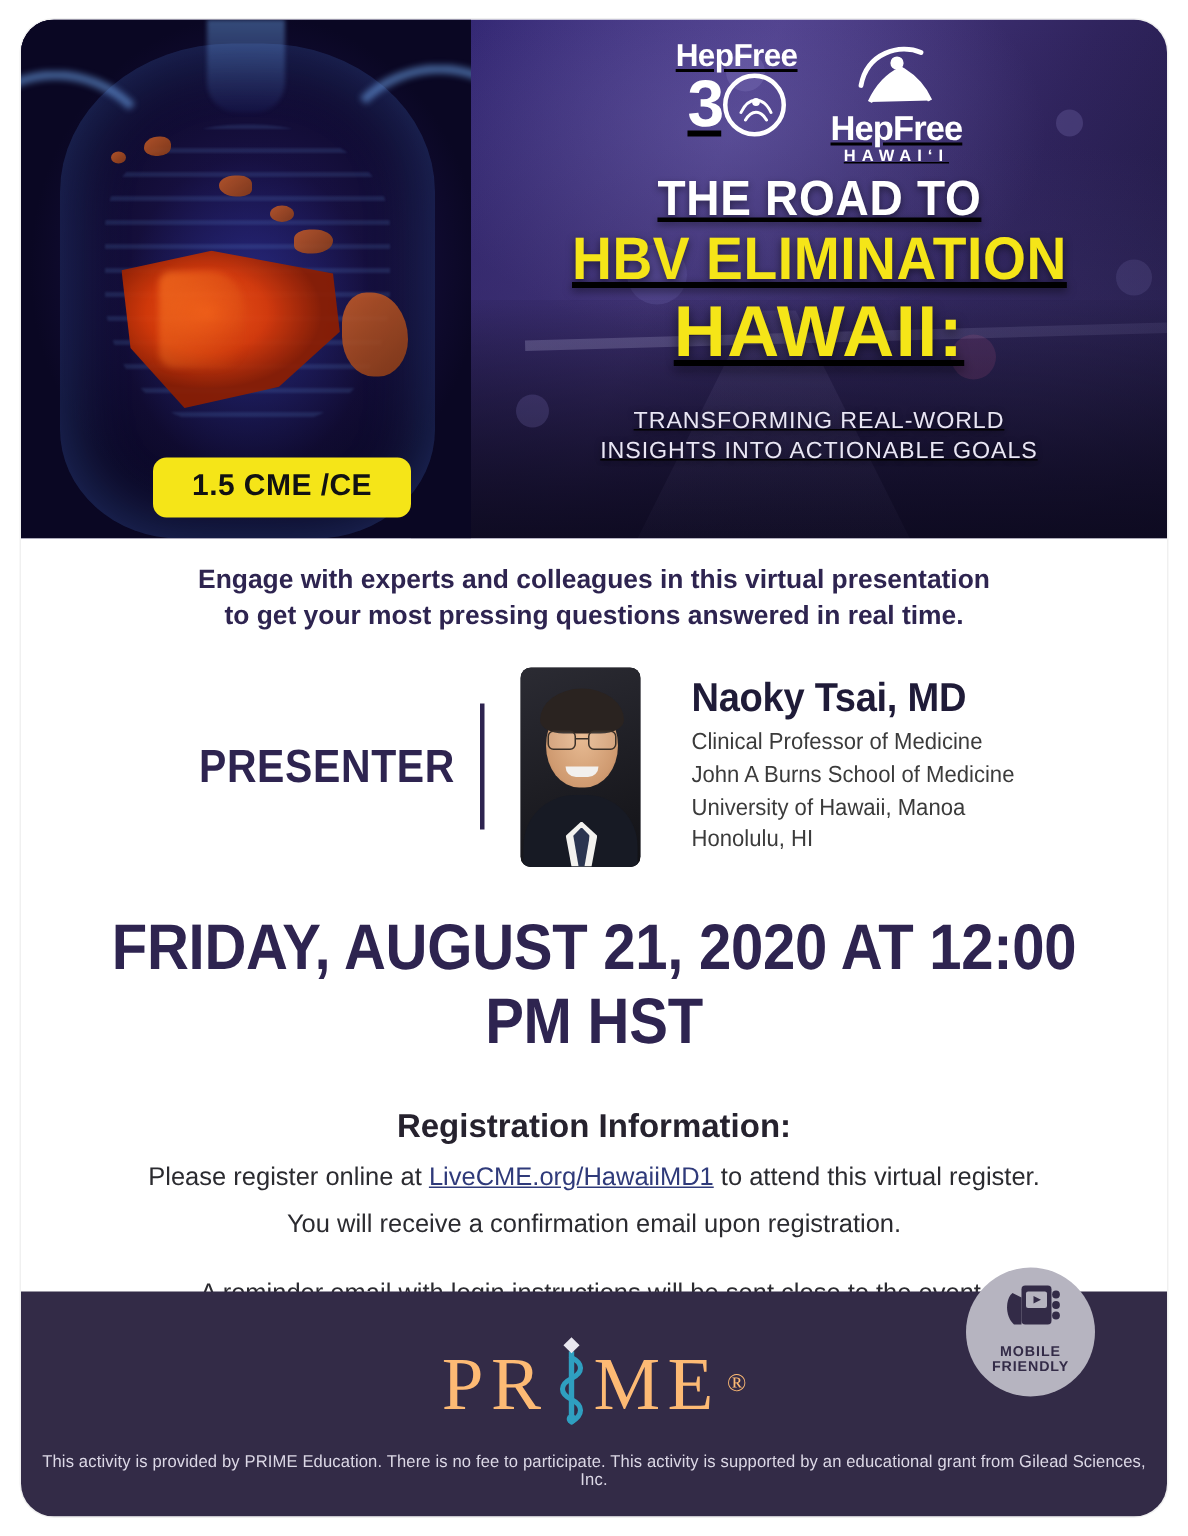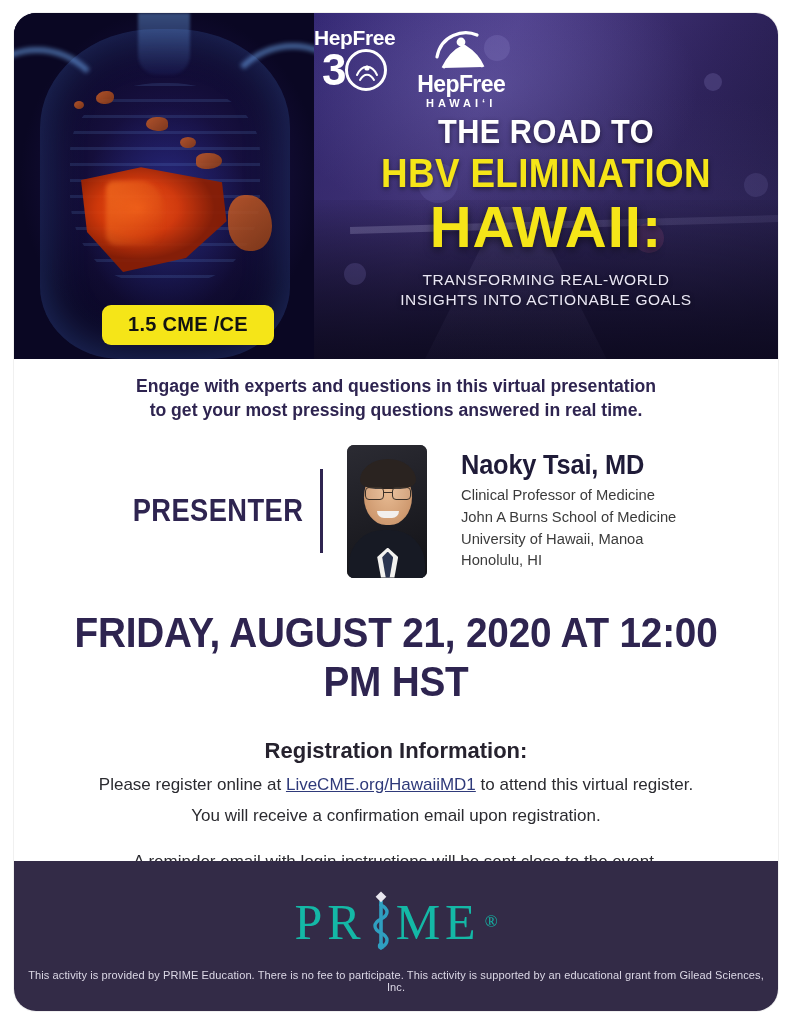--- a/index.html
+++ b/index.html
@@ -158,22 +158,24 @@
     font-family: "Liberation Sans", sans-serif;
     margin-top: 14px;
   }
 
   
   .hero-right {
     position: absolute;
     left: 300px; right: 0; top: 0; bottom: 0;
     display: flex;
     flex-direction: column;
+    align-items: center;
     padding-top: 14px;
     z-index: 4;
+    text-decoration: underline;
   }
   .logo-row {
     display: flex;
     align-items: flex-start;
     gap: 22px;
     height: 84px;
   }
   .logo-hepfree30 {
     display: flex; flex-direction: column; align-items: center;
     color: #ffffff;
@@ -206,26 +208,26 @@
     transform: scaleX(0.92);
     font-family: "Liberation Sans Narrow", "Liberation Sans", sans-serif;
   }
   .t-in-row {
     display: flex; align-items: center; justify-content: center;
     gap: 12px; margin-top: 7px;
   }
   .t-in-rule { width: 66px; height: 4px; background: #ffffff; }
   .t-in { color: #ffffff; font-weight: 700; font-size: 20px; letter-spacing: 1px; }
   .t-hawaii {
-    color: #f5e518; font-weight: 700; font-size: 58px; letter-spacing: 1px;
+    color: #f5e518; font-weight: 700; font-size: 48px; letter-spacing: 1px;
     line-height: 1.0; margin-top: 4px; text-shadow: 0 3px 8px rgba(0,0,0,0.55);
   }
   .t-sub {
     color: #e9e6f4; font-size: 15.5px; letter-spacing: 0.6px; line-height: 1.3;
-    margin-top: 14px; text-shadow: 0 1px 4px rgba(0,0,0,0.5);
+    margin-top: 25px; text-shadow: 0 1px 4px rgba(0,0,0,0.5);
   }
 
   
   .body-white {
     position: relative;
     background: #ffffff;
     padding: 16px 0 0;
     height: 502px;
   }
 
@@ -350,21 +352,21 @@
     display: flex;
     flex-direction: column;
     align-items: center;
     justify-content: flex-start;
   }
   .prime-logo {
     position: relative;
     margin-top: 30px;
     display: flex;
     align-items: center;
-    color: #14b8a6;
+    color: #fdba74;
     font-size: 50px;
     letter-spacing: 5px;
     font-weight: 400;
     font-family: "Liberation Serif", serif;
   }
   .prime-caduceus {
     position: relative;
     width: 26px; height: 62px;
     display: inline-block;
     margin: 0 2px;
@@ -472,21 +474,21 @@
           <div>TRANSFORMING REAL-WORLD</div>
           <div>INSIGHTS INTO ACTIONABLE GOALS</div>
         </div>
       </div>
     </div>
   </div>
 
   <div class="body-white">
 
     <div class="engage">
-      <div>Engage with experts and questions in this virtual presentation</div>
+      <div>Engage with experts and colleagues in this virtual presentation</div>
       <div>to get your most pressing questions answered in real time.</div>
     </div>
 
     <div class="presenter-row">
       <div class="presenter-label">PRESENTER</div>
       <div class="presenter-divider"></div>
 
       <div class="headshot">
         <div class="hs-bg"></div>
         <div class="hs-body"></div>
@@ -534,17 +536,34 @@
           <rect x="11.2" y="10" width="3.6" height="46" fill="#2f9fc0"></rect>
           <rect x="9.2" y="2" width="7.6" height="7.6" transform="rotate(45 13 5.8)" fill="#e9e7ef"></rect>
           <path d="M13 14 C21 18, 21 24, 13 28 C5 32, 5 38, 13 42 C21 46, 21 52, 13 57" stroke="#2f9fc0" stroke-width="3.4" fill="none" stroke-linecap="round"></path>
           <circle cx="13" cy="55" r="3.2" fill="#2f9fc0"></circle>
         </svg>
       </span>
       <span>ME</span>
       <span class="prime-reg">®</span>
     </div>
 
+    <div class="mobile-badge">
+      <span class="mb-icon">
+        <svg width="44" height="38" viewBox="0 0 44 38">
+          <rect x="16" y="1" width="20" height="26" rx="2.5" fill="#332b47"></rect>
+          <rect x="19" y="5" width="14" height="11" rx="1.4" fill="#b6b4c0"></rect>
+          <polygon points="24,8 24,13 29,10.5" fill="#332b47"></polygon>
+          <path d="M10 6 C5 10, 5 22, 11 27 L16 27 L16 9 Z" fill="#332b47"></path>
+          <circle cx="39" cy="7" r="2.6" fill="#332b47"></circle>
+          <circle cx="39" cy="14" r="2.6" fill="#332b47"></circle>
+          <circle cx="39" cy="21" r="2.6" fill="#332b47"></circle>
+        </svg>
+      </span>
+      <span class="mb-text">
+        <span>MOBILE</span><br>
+        <span>FRIENDLY</span>
+      </span>
+    </div>
 
     <div class="disclaimer">This activity is provided by PRIME Education. There is no fee to participate. This activity is supported by an educational grant from Gilead Sciences, Inc.</div>
   </div>
 
 </div>
 
 </body></html>

